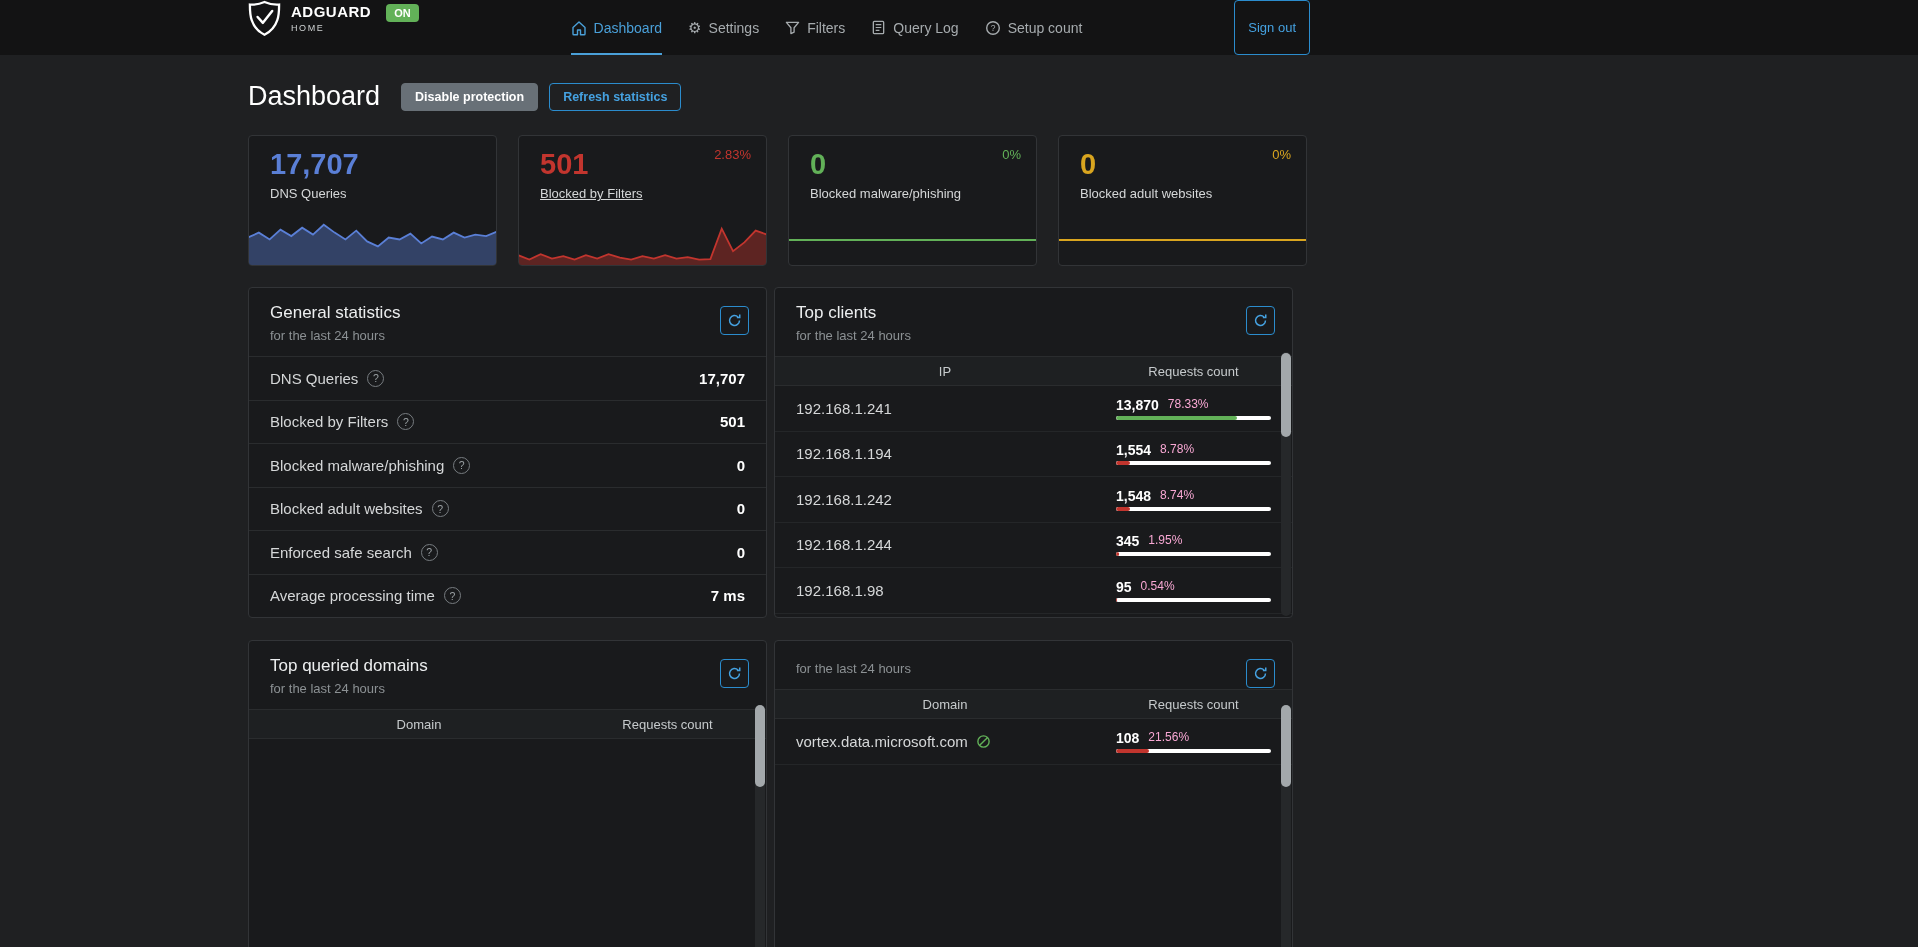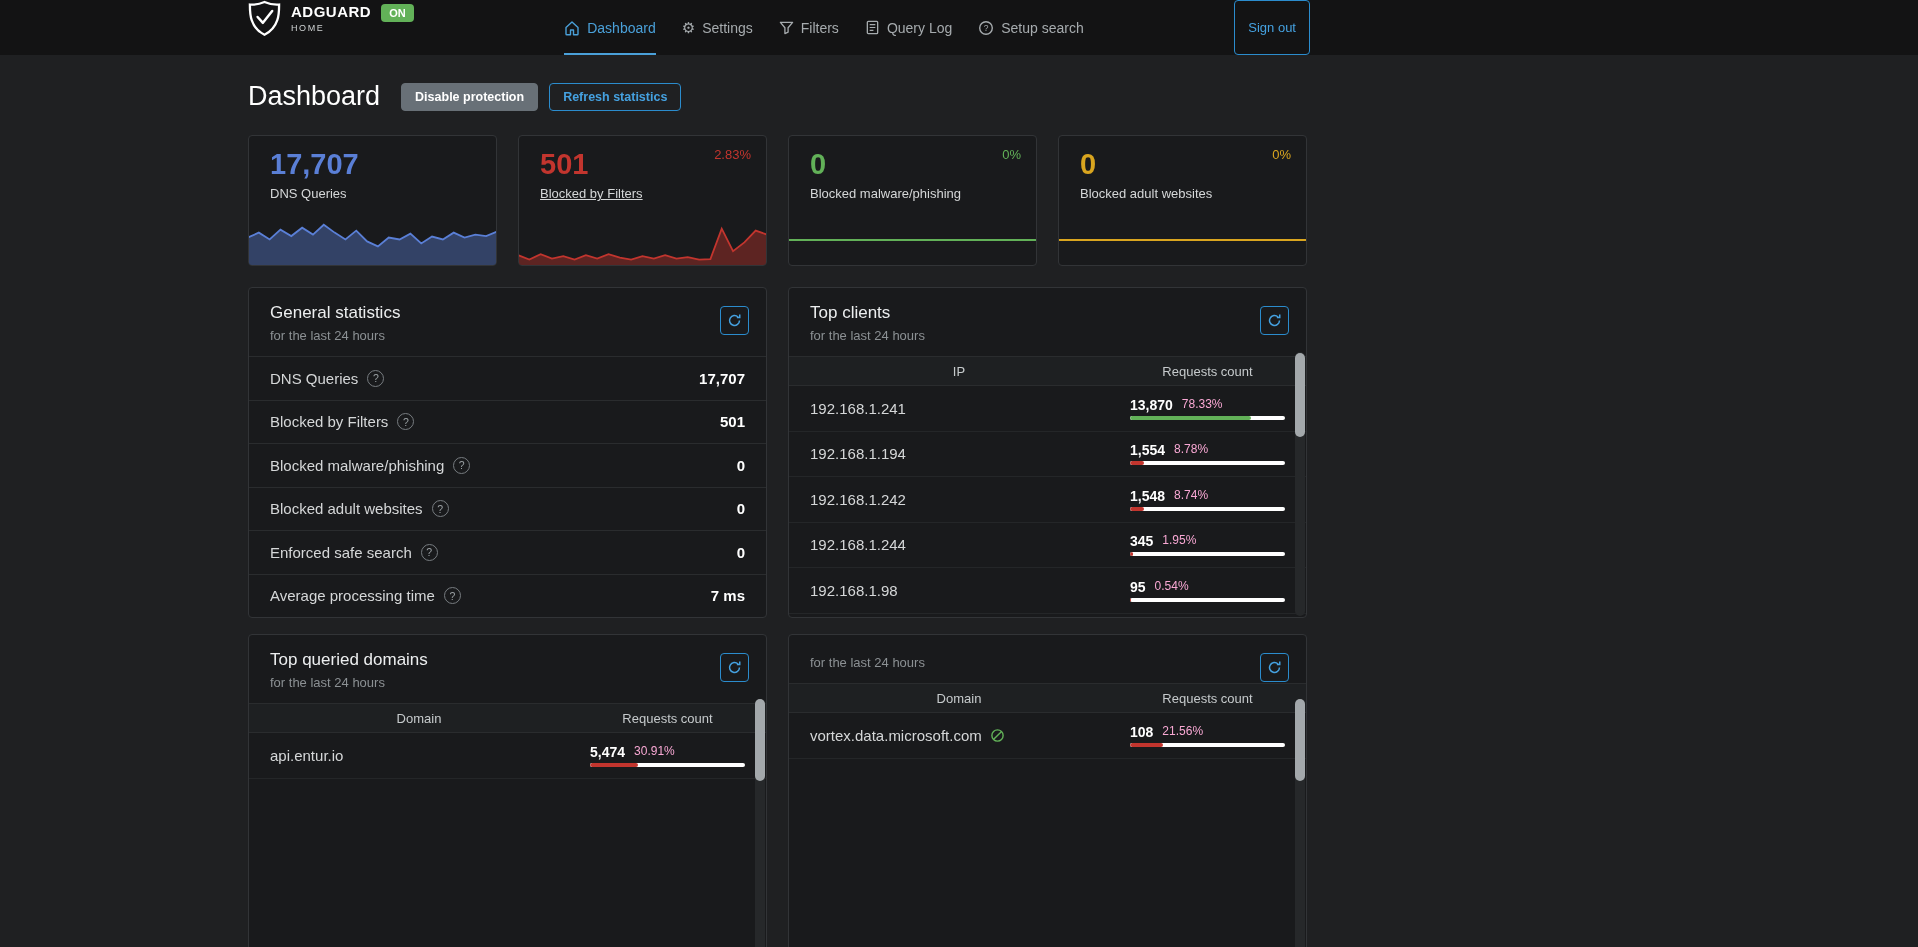--- a/index.html
+++ b/index.html
@@ -4,41 +4,41 @@
 <style>
 *{box-sizing:border-box;margin:0;padding:0}
 html,body{width:1918px;height:947px;overflow:hidden}
 body{background:#1f2022;font-family:"Liberation Sans",sans-serif;color:#d6d8d9}
 .header{height:55px;background:#131314}
 .hwrap{width:1062px;margin-left:248px;height:100%;display:flex;}
 .brand{display:flex;align-items:flex-start;gap:10px}
 .brand-text{display:flex;flex-direction:column;margin-top:4px}
 .brand-name{font-size:15px;font-weight:700;color:#fff;letter-spacing:.5px;line-height:1.1}
 .brand-sub{font-size:9px;color:#cfd2d3;letter-spacing:1.6px;margin-top:2px}
-.on-badge{background:#62b158;color:#fff;font-size:11px;font-weight:700;padding:2px 8px;border-radius:4px;margin-top:4px;line-height:1.3}
+.on-badge{background:#62b158;color:#fff;font-size:11px;font-weight:700;padding:2px 8px;border-radius:4px;margin-left:5px;margin-top:4px;line-height:1.3}
 .nav{display:flex;margin:0 auto;height:100%}
 .nav-item{display:flex;align-items:center;gap:7px;margin:0 13px;color:#a6abae;font-size:14px;cursor:pointer;border-bottom:2px solid transparent;padding-top:2px}
 .nav-item.active{color:#4aa0d9;border-bottom-color:#4aa0d9}
 .glyph{font-size:15px;line-height:1}
 .signout{background:none;border:1px solid #2b8ccd;color:#45a1e0;font-size:13px;padding:5px 13px;border-radius:4px;cursor:pointer;font-family:inherit}
 .main{width:1059px;margin-left:248px;padding-top:26px}
 .page-head{display:flex;align-items:center;gap:11px;margin-bottom:23px}
 .page-title{font-size:27px;font-weight:400;color:#fff;line-height:1.15;margin-right:10px}
 .btn{font-family:Liberation Sans, sans-serif;font-size:12.5px;font-weight:700;padding:6px 13px;border-radius:4px;cursor:pointer}
 .btn-gray{background:#687077;border:1px solid #687077;color:#fff}
 .btn-blue-outline{background:none;border:1px solid #2b8ccd;color:#45a1e0}
 .stats-row{display:grid;grid-template-columns:repeat(4,1fr);gap:21px;margin-bottom:21px}
 .stat-card{position:relative;height:131px;background:#191a1c;border:1px solid #323437;border-radius:4px;overflow:hidden;padding:12px 21px}
 .stat-value{font-size:29px;font-weight:600;line-height:1.15}
 .stat-label{display:inline-block;font-size:13px;color:#d5d7d8;margin-top:5px}
 a.stat-label{text-decoration:underline;cursor:pointer}
 .stat-pct{position:absolute;top:11px;right:15px;font-size:13px}
 .spark{position:absolute;left:-1px;bottom:-1px;width:calc(100% + 2px);height:57px;display:block}
 .flat-line{position:absolute;left:0;width:100%;bottom:24px;height:2px}
-.grid-2{display:grid;grid-template-columns:519px 519px;gap:21px;margin-bottom:16px}
+.grid-2{display:grid;grid-template-columns:519px 519px;gap:7px;margin-bottom:22px}
 .card{position:relative;background:#191a1c;border:1px solid #323437;border-radius:4px;min-height:322px}
 .card-head{padding:15px 21px 13px}
 .card-title{font-size:17px;color:#eceeef;font-weight:400}
 .card-sub{font-size:13px;color:#8c9194;margin-top:5px}
 .refresh-btn{position:absolute;top:18px;right:17px;width:29px;height:29px;border:1px solid #2b8ccd;background:none;border-radius:4px;display:flex;align-items:center;justify-content:center;color:#45a1e0;cursor:pointer}
 .gs-row{display:flex;align-items:center;justify-content:space-between;height:43.5px;padding:0 21px;border-top:1px solid #2a2c2e}
 .gs-label{display:flex;align-items:center;gap:9px;font-size:15px;color:#d5d7d8}
 .help{width:17px;height:17px;border:1px solid #777c80;border-radius:50%;display:inline-flex;align-items:center;justify-content:center;font-size:10.5px;color:#9aa0a3;flex:none;cursor:pointer}
 .gs-value{font-size:15px;font-weight:700;color:#fff}
 .tbl-head{display:grid;grid-template-columns:1fr 155px;column-gap:22px;padding:0 21px;height:30px;align-items:center;background:#1e2022;border-top:1px solid #2a2c2e;border-bottom:1px solid #2a2c2e;font-size:13px;color:#c6cacc;text-align:center}
@@ -90,21 +90,21 @@
             <rect x="2.5" y="1.5" width="11" height="13" rx="1" fill="none" stroke="currentColor" stroke-width="1.4"></rect>
             <path d="M5 5h6M5 8h6M5 11h4" stroke="currentColor" stroke-width="1.3"></path>
           </svg>
         <span>Query Log</span>
       </div>
       <div class="nav-item">
         <svg width="16" height="16" viewBox="0 0 16 16">
             <circle cx="8" cy="8" r="6.3" fill="none" stroke="currentColor" stroke-width="1.4"></circle>
             <text x="8" y="11" text-anchor="middle" font-size="8.5" fill="currentColor" font-family="Liberation Sans, sans-serif">?</text>
           </svg>
-        <span>Setup search</span>
+        <span>Setup count</span>
       </div>
     </nav>
     <button class="signout">Sign out</button>
   </div>
 </header>
 
 <main class="main">
   <div class="page-head">
     <h1 class="page-title">Dashboard</h1>
     <button class="btn btn-gray">Disable protection</button>
@@ -275,34 +275,20 @@
           <svg width="15" height="15" viewBox="0 0 16 16">
               <path d="M13.3 8a5.3 5.3 0 1 1-1.55-3.75" fill="none" stroke="currentColor" stroke-width="1.6"></path>
               <path d="M13.6 1.6v3.1h-3.1" fill="none" stroke="currentColor" stroke-width="1.6"></path>
             </svg>
         </button>
       </div>
       <div class="tbl-head">
         <div>Domain</div>
         <div>Requests count</div>
       </div>
-      <div id="queried-rows">
-          <div class="tbl-row">
-            <div class="cell-main">api.entur.io</div>
-            <div>
-              <div class="count-line">
-                <span class="count">5,474</span>
-                <span class="pct">30.91%</span>
-              </div>
-              <div class="bar">
-                <div class="bar-fill" style="width:30.91%;background:#c2352e"></div>
-              </div>
-            </div>
-          </div>
-        </div>
       <div class="vtrack" style="top:64px;bottom:1px"></div>
       <div class="vthumb" style="top:64px;height:82px"></div>
     </section>
 
     <section class="card" style="overflow:hidden">
       <div class="card-head">
         <div class="card-sub">for the last 24 hours</div>
         <button class="refresh-btn">
           <svg width="15" height="15" viewBox="0 0 16 16">
               <path d="M13.3 8a5.3 5.3 0 1 1-1.55-3.75" fill="none" stroke="currentColor" stroke-width="1.6"></path>

